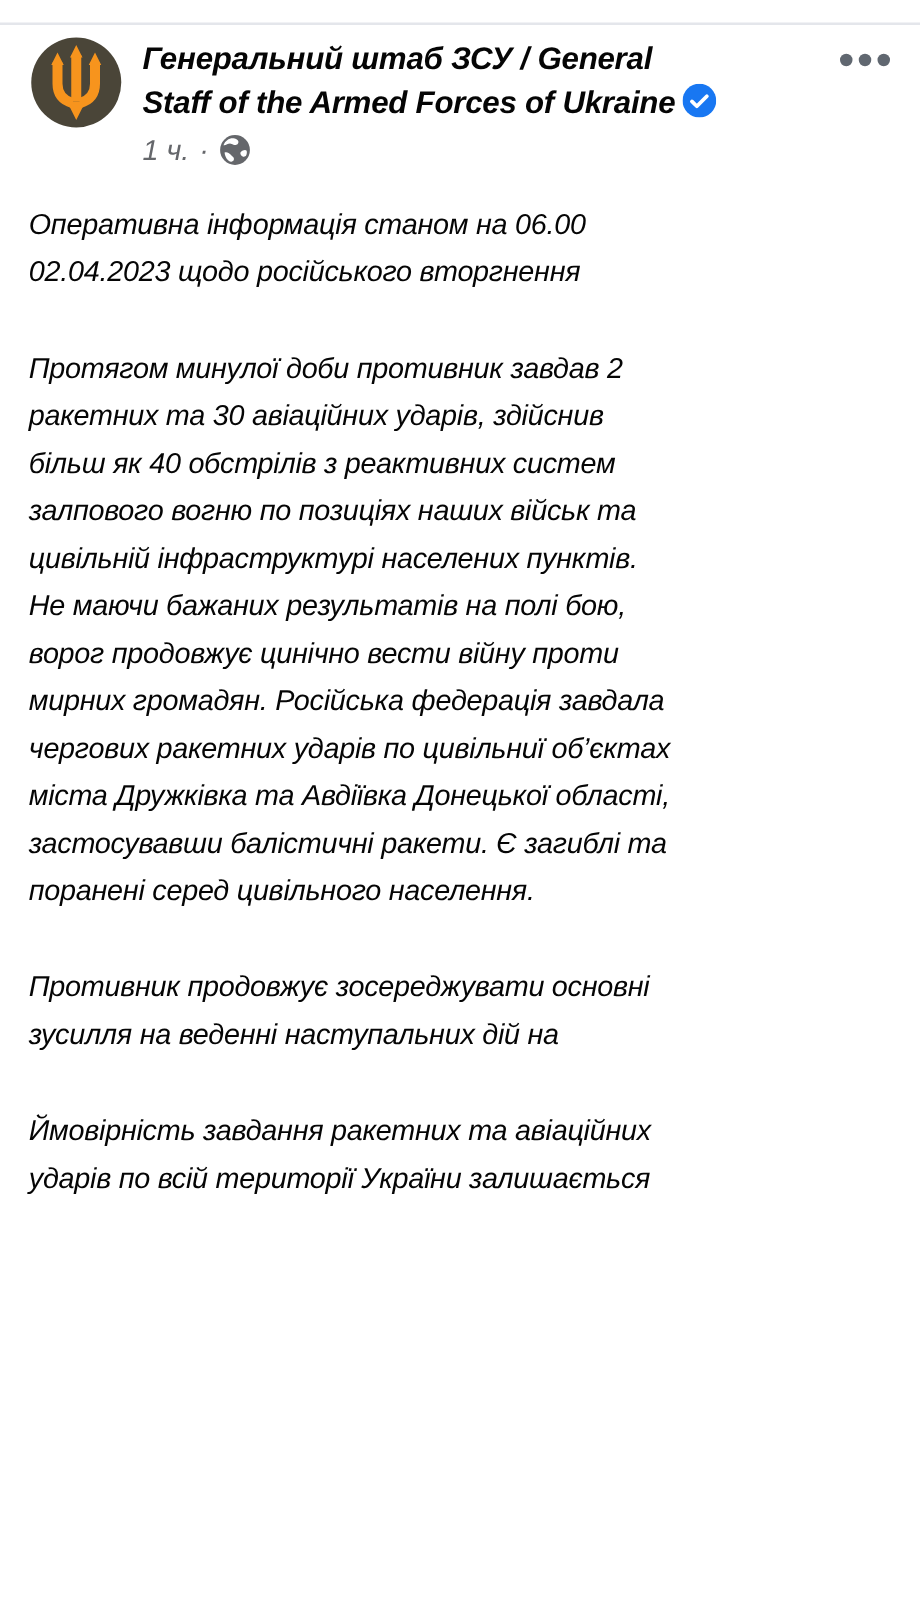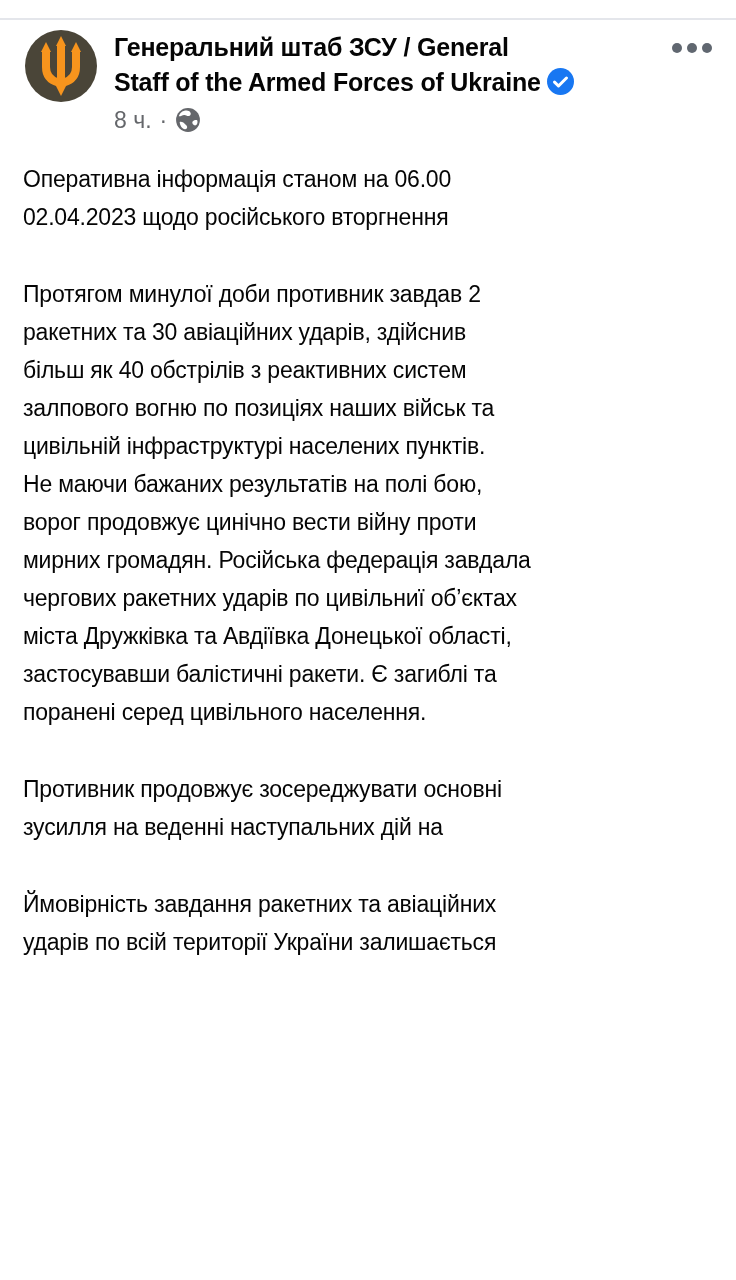--- a/index.html
+++ b/index.html
@@ -17,20 +17,21 @@
   body{
     font-family:"Liberation Sans", sans-serif;
     width:736px;
   }
   .post-card{
     width:736px;
     height:973px;
     background:var(--bg);
     overflow:hidden;
     position:relative;
+    font-style:italic;
   }
   .top-strip{
     height:20px;
     border-bottom:2px solid var(--divider);
   }
   
   .post-header{
     display:flex;
     align-items:flex-start;
     padding:10px 16px 0 25px;
@@ -130,21 +131,21 @@
       <div class="page-name">
         <span class="name-line">Генеральний штаб ЗСУ / General</span>
         <span class="name-line2-wrap">
           <span>Staff of the Armed Forces of Ukraine</span><span class="verified"><svg viewBox="0 0 24 24" aria-hidden="true">
                 <circle cx="12" cy="12" r="12" fill="#1877f2"></circle>
                 <path d="M6.7 12.6 L10.2 16 L17.3 8.9" fill="none" stroke="#ffffff" stroke-width="2.7" stroke-linecap="round" stroke-linejoin="round"></path>
               </svg></span>
         </span>
       </div>
       <div class="meta-row">
-        <span>8 ч.</span>
+        <span>1 ч.</span>
         <span class="dot">·</span>
         <span class="globe">
           <svg viewBox="0 0 24 24" aria-hidden="true">
             <circle cx="12" cy="12" r="11" fill="#65676b"></circle>
             <path fill="#ffffff" d="M3.5 8.5c1.8.4 3.2-1.4 5.2-1.2 1.7.2 2.5 1.4 4.3.9 1.4-.4 2-1.9 1.2-3.2-.6-1-2-1.6-3.4-1.7-3.2-.2-6.1 1.8-7.3 5.2z"></path>
             <path fill="#ffffff" d="M4.3 13.8c1.6-.6 3.4.2 4.4 1.5.8 1.1 2.3 1.6 2.5 3 .2 1.2-.7 2.4-2 2.3-2.6-.3-4.6-3.4-4.9-6.8z"></path>
             <path fill="#ffffff" d="M16.5 13.2c-1.1.9-.3 2.6.9 3.4 1 .7 2.3.4 2.9-.7.5-1 .6-2.3.3-3.4-.9-1-3-.3-4.1.7z"></path>
           </svg>
         </span>
       </div>

